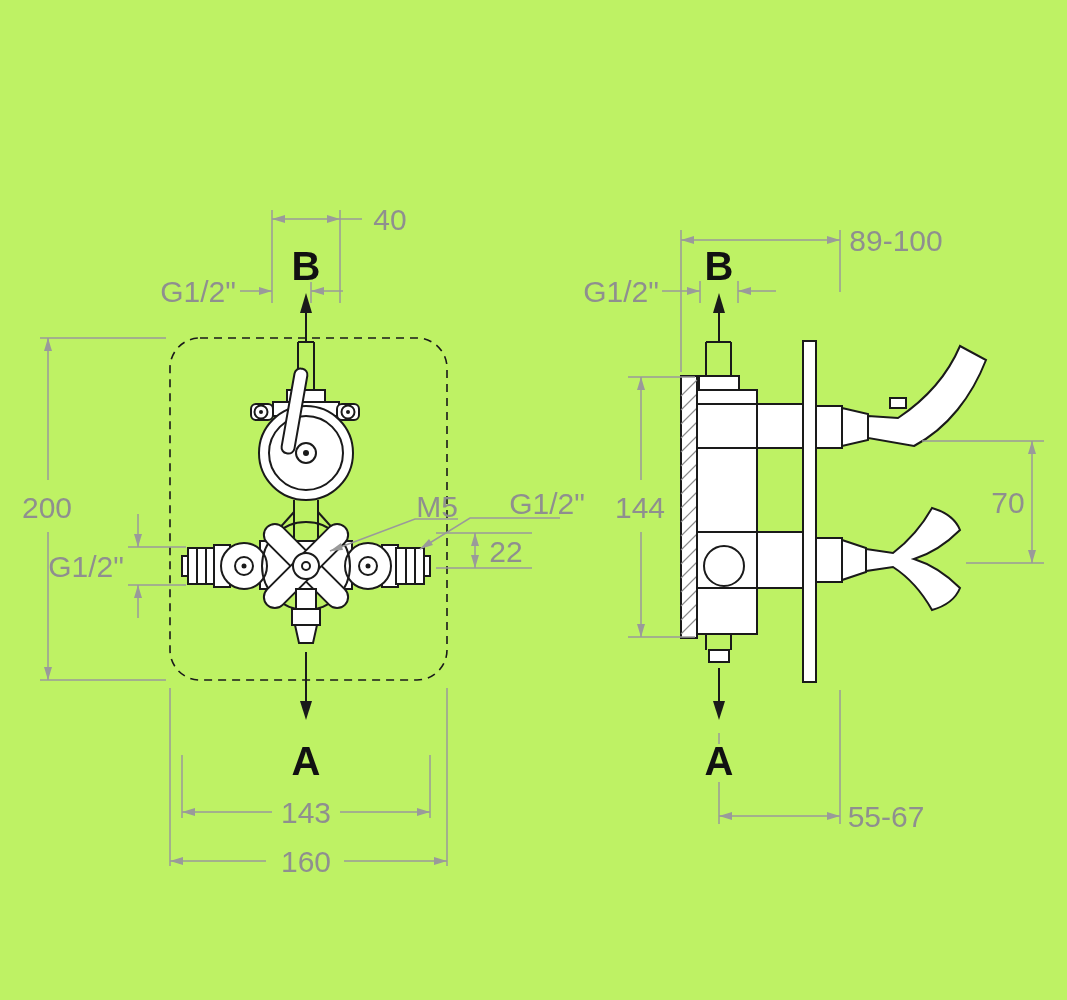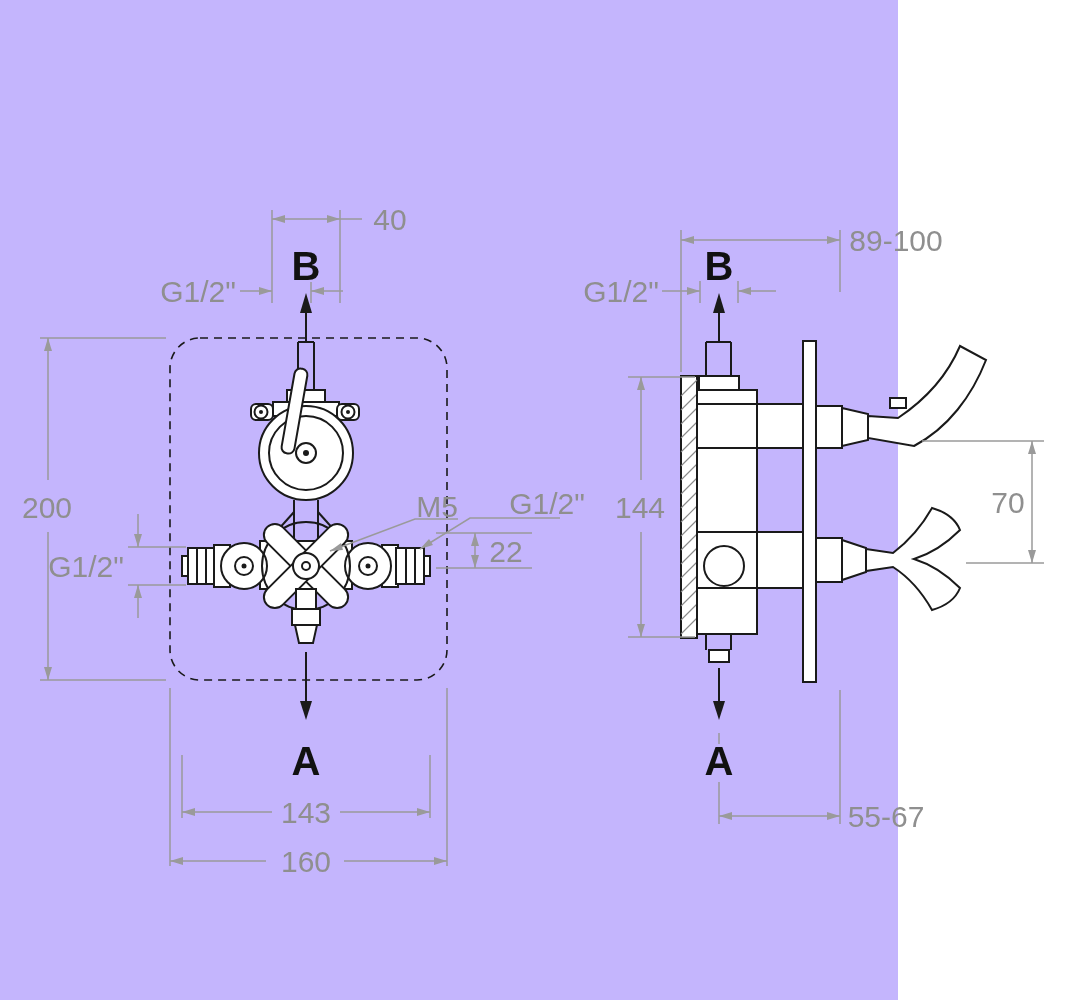--- a/index.html
+++ b/index.html
@@ -1,16 +1,16 @@
 <!DOCTYPE html>
 <html><head>
 <meta charset="utf-8">
 <style>
   html,body{margin:0;padding:0;background:#fff;}
-  #stage{width:898px;height:1000px;background:#c4b5fd;position:relative;}
+  #stage{width:1067px;height:1000px;background:#bef264;position:relative;}
   svg{display:block;}
   .k   {stroke:#1a1a1a;stroke-width:2;fill:none;}
   .kf  {stroke:#1a1a1a;stroke-width:2;fill:#fff;}
   .kh  {fill:#1a1a1a;stroke:none;}
   .dash{stroke:#1a1a1a;stroke-width:1.6;fill:none;stroke-dasharray:8 6;}
   .d   {stroke:#9a9a9a;stroke-width:1.5;fill:none;}
   .dh  {fill:#9a9a9a;stroke:none;}
   .hatch{stroke:#8a8a8a;stroke-width:1.1;}
   text.dim{fill:#8f8f8f;font-size:30px;text-anchor:middle;dominant-baseline:central;
            font-family:"Liberation Sans",sans-serif;}

